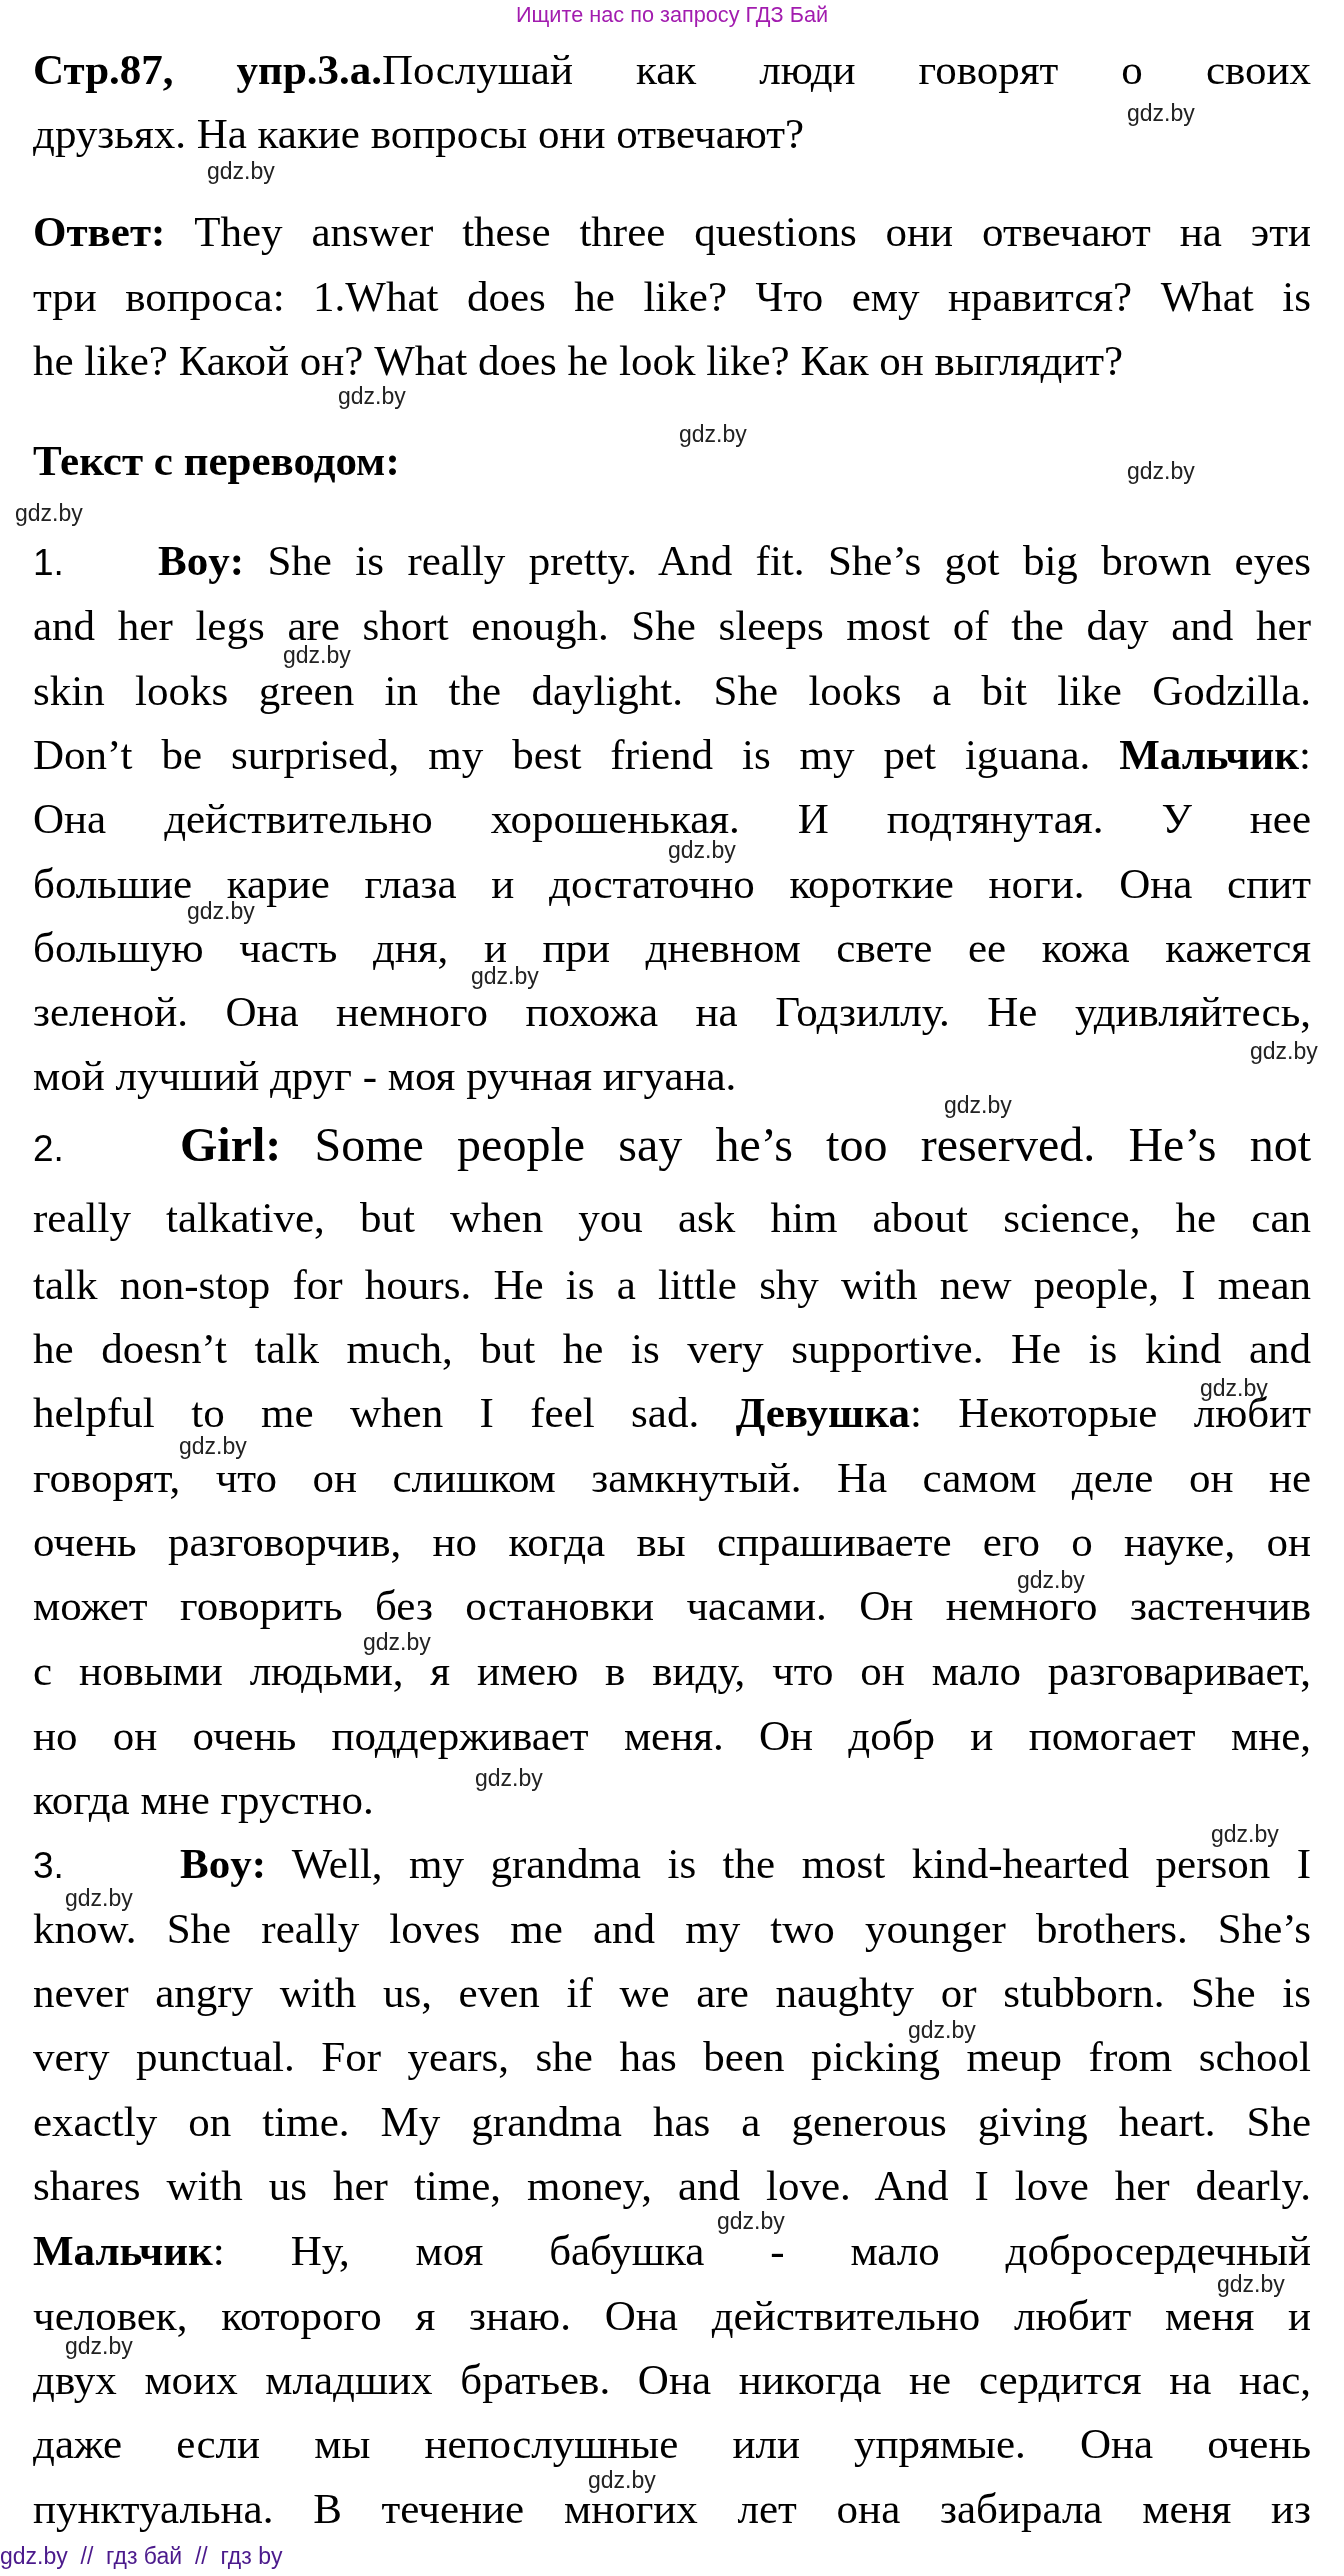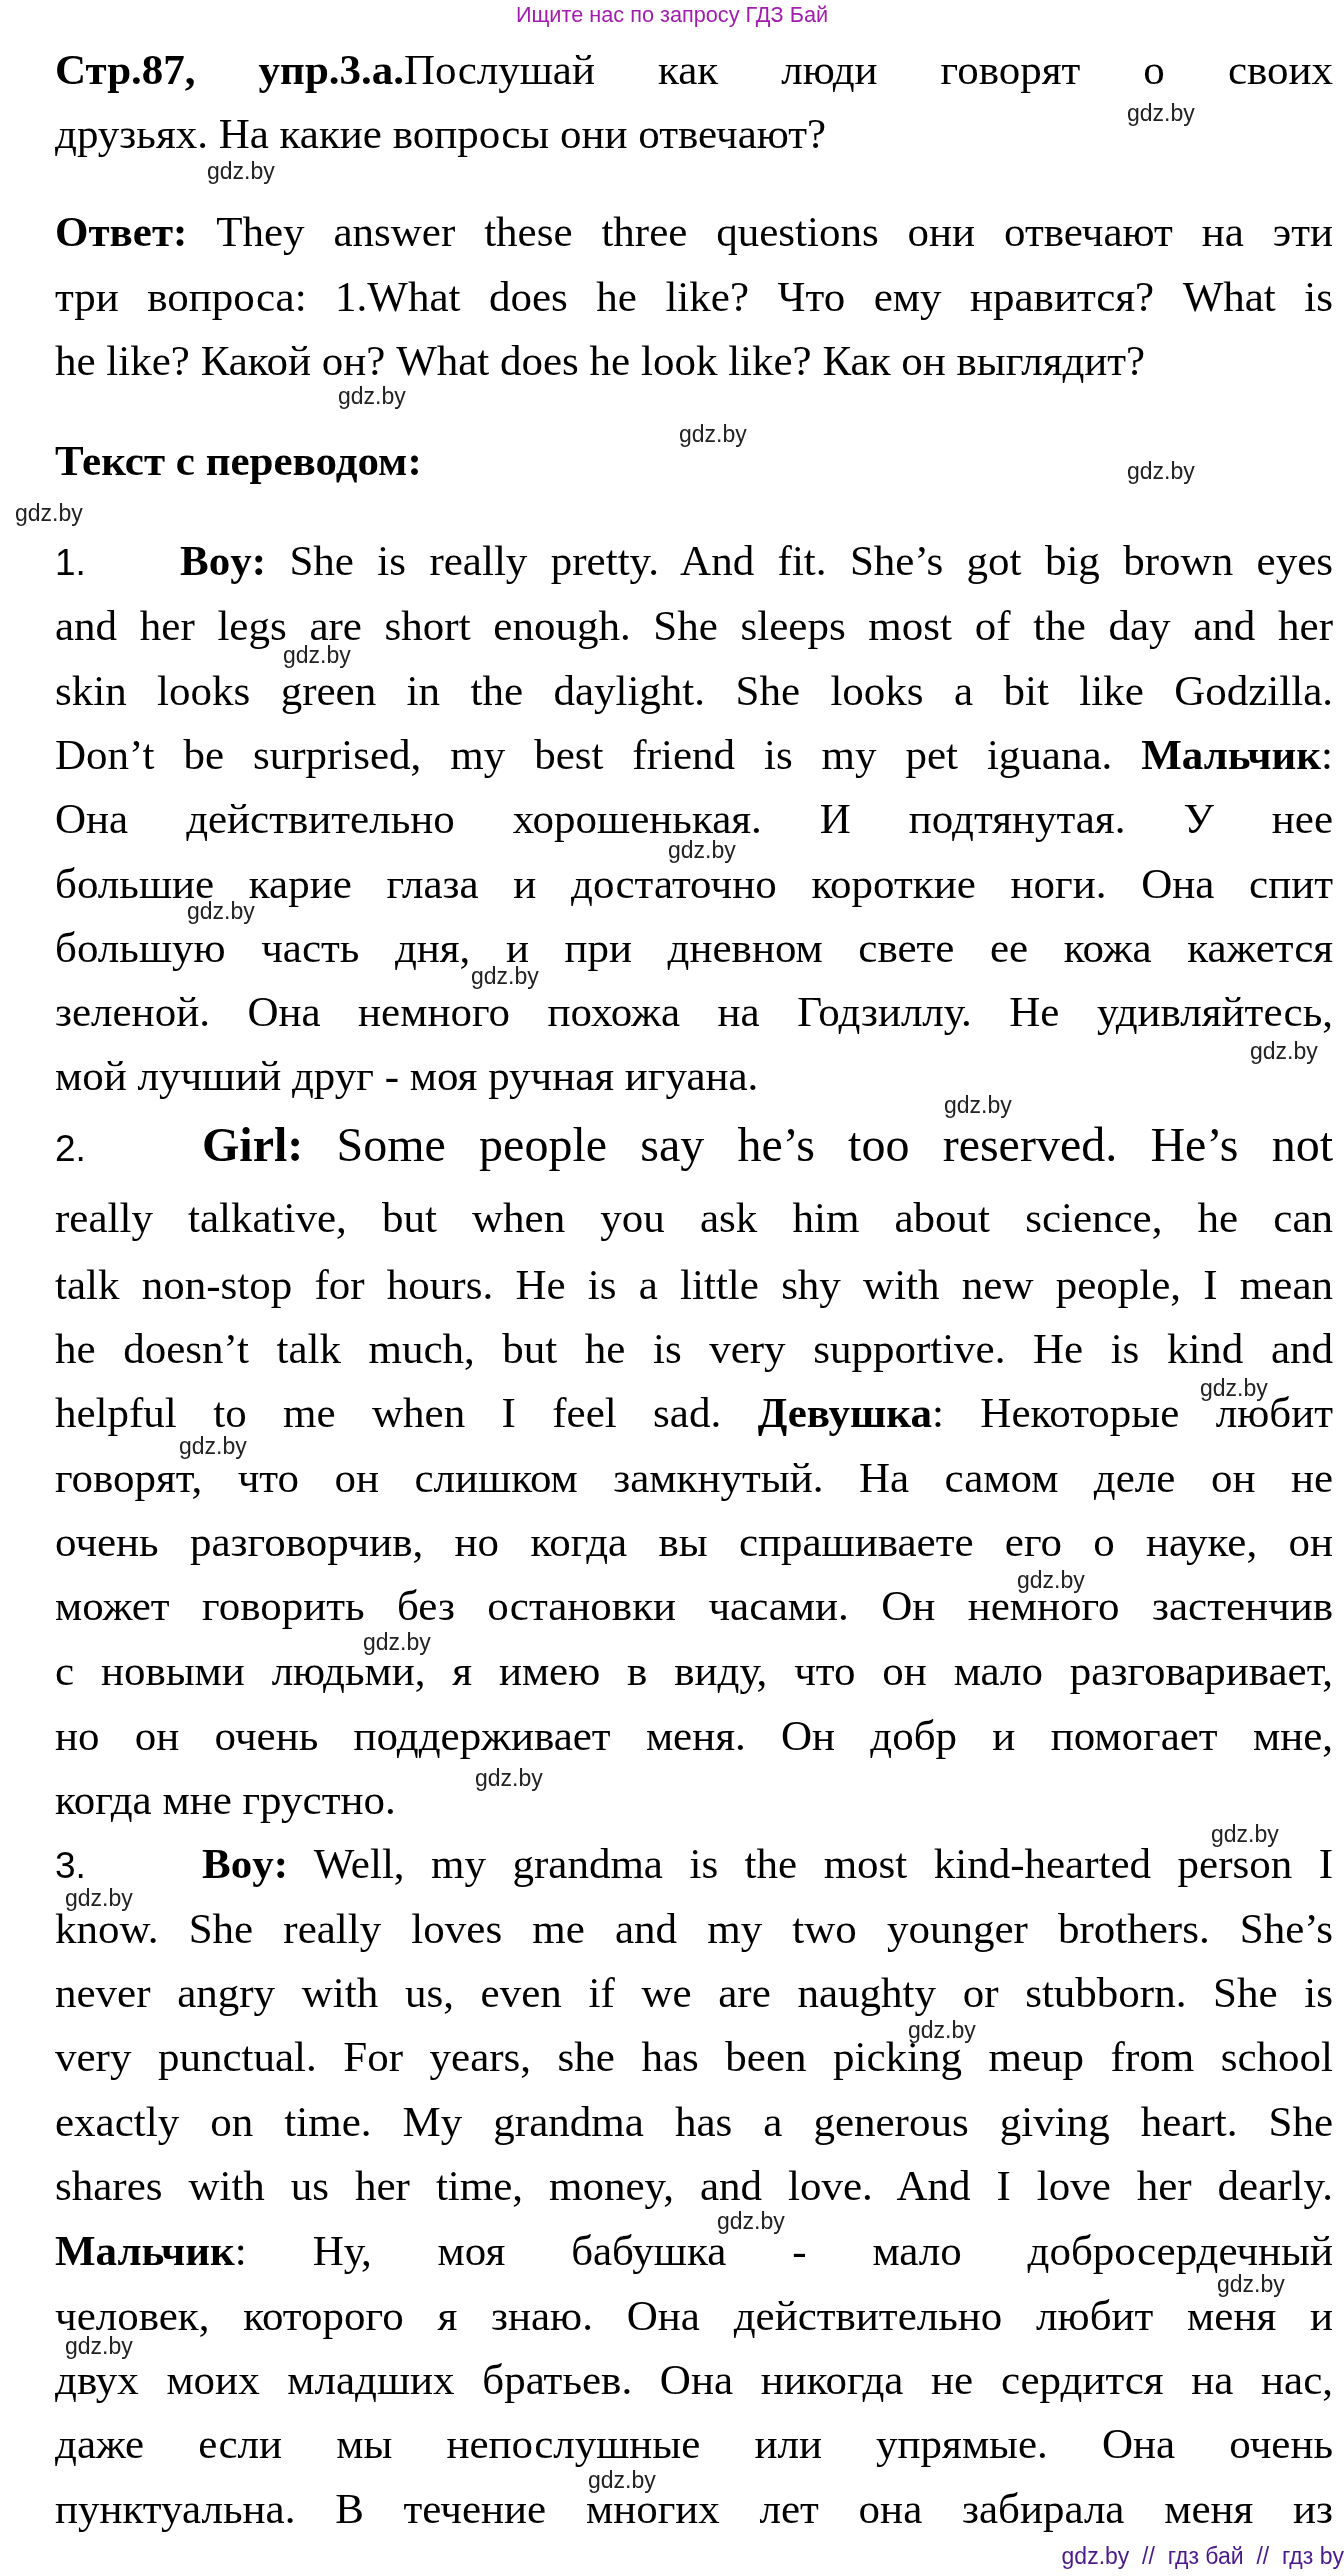--- a/index.html
+++ b/index.html
@@ -1,23 +1,23 @@
 <!DOCTYPE html>
 <html style="font-size:13.3px"><head>
 <meta charset="utf-8">
 <style>
   html, body { margin: 0; padding: 0; background: #ffffff; }
   body { width: 1344px; height: 2576px; position: relative; overflow: hidden; }
   .hdr { position: absolute; top: 1.7px; left: 0; width: 1344px; text-align: center;
          font-family: "Liberation Sans", sans-serif; font-size: 21.7px; color: #a21caf; }
-  .ftr { position: absolute; top: 2543px; left: 0; width: 1344px; text-align: right;
+  .ftr { position: absolute; top: 2543px; left: 0; width: 1344px; text-align: left;
          font-family: "Liberation Sans", sans-serif; font-size: 23px; color: #4b1a8c; white-space: pre; }
   .ln { position: absolute; left: 33px; width: 1278px; height: 55px;
         font-family: "Liberation Serif", serif; font-size: 43px; line-height: 55px; color: #000;
-        text-align: justify; text-align-last: justify; white-space: nowrap; overflow: visible; margin-left: 22px; }
+        text-align: justify; text-align-last: justify; white-space: nowrap; overflow: visible; }
   .ln.last { text-align-last: left; }
   .ln .in { display: inline-block; width: 100%; white-space: normal; text-align: justify; text-align-last: inherit; }
   .ln.big { font-size: 48px; }
   b { font-weight: bold; }
   .num { font-family: "Liberation Sans", sans-serif; font-size: 37px; display: inline-block; width: 125px; }
   .num.wide { width: 147px; }
   .wm { position: absolute; font-family: "Liberation Sans", sans-serif; font-size: 23px; color: #222; }
 </style>
 </head>
 <body>

